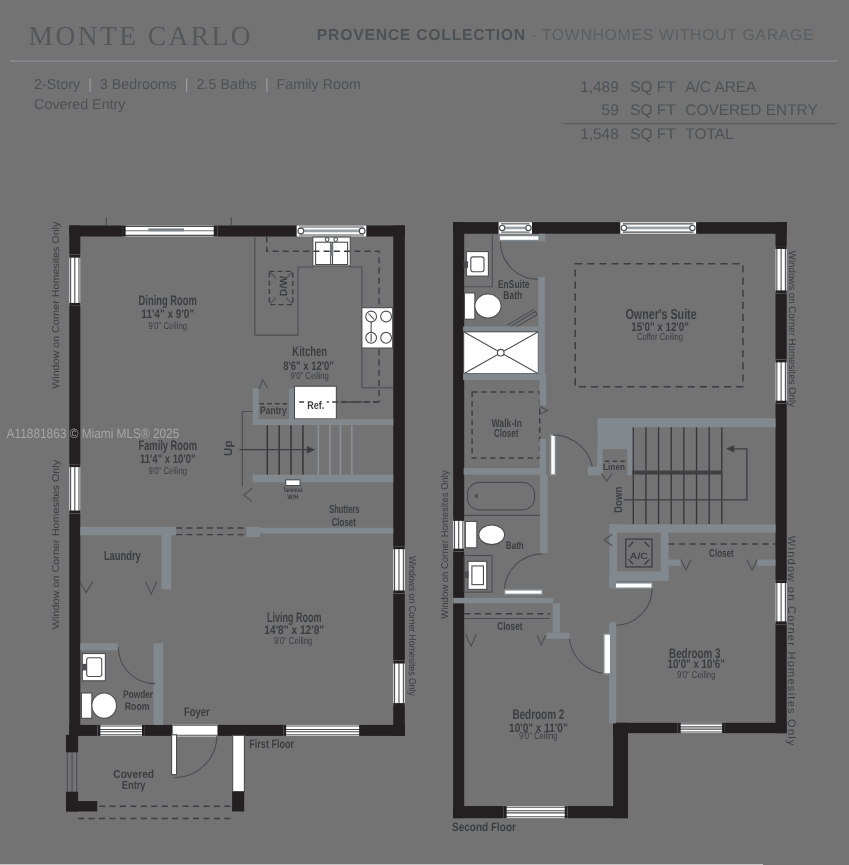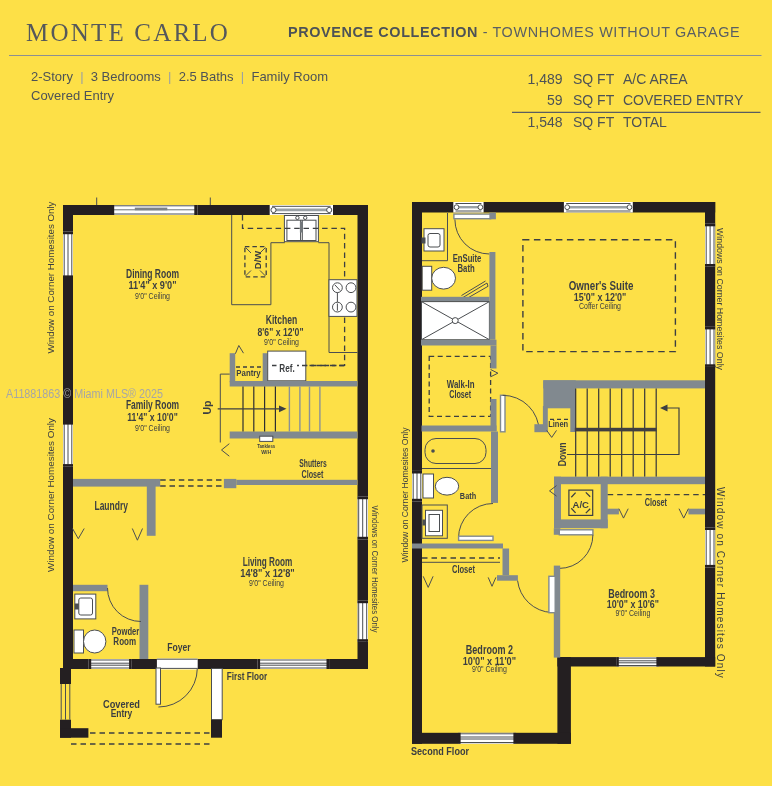--- a/index.html
+++ b/index.html
@@ -1,16 +1,16 @@
 <!DOCTYPE html>
 <html><head>
 <meta charset="utf-8">
 <style>
 html,body{margin:0;padding:0;background:#ffffff;}
-.page{position:relative;width:772px;height:786px;background:#fde047;overflow:hidden;}
+.page{position:relative;width:772px;height:786px;background:#737373;overflow:hidden;}
 svg{position:absolute;left:0;top:0;}
 svg text{font-family:"Liberation Sans",sans-serif;fill:#3b3e41;}
 .wall{fill:#241f21;}
 .gw{fill:#81898f;}
 .tl{stroke:#4b4e51;stroke-width:1;fill:none;}
 .wf{fill:#ffffff;stroke:#4b4e51;stroke-width:1;}
 .wfg{fill:#ffffff;stroke:#81898f;stroke-width:1.4;}
 .dash{stroke:#3c3f42;stroke-width:1.3;fill:none;stroke-dasharray:5.5,3.8;}
 .rm{font-weight:bold;font-size:12.6px;}
 .dim{font-weight:bold;font-size:11.3px;}

